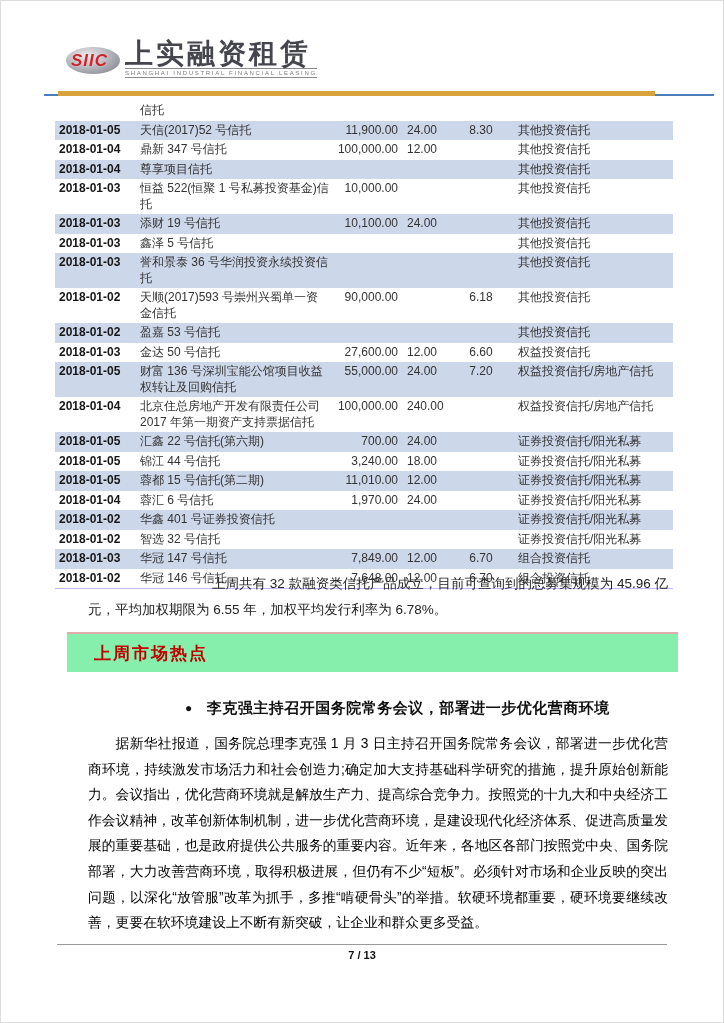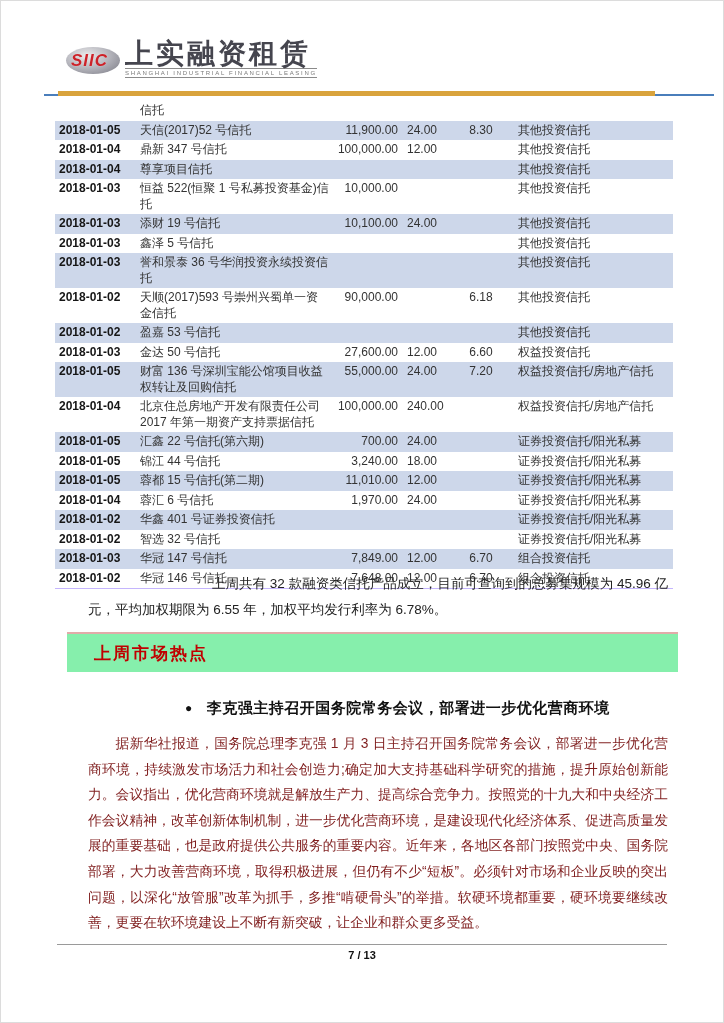--- a/index.html
+++ b/index.html
@@ -65,21 +65,21 @@
   .headline {
     position:absolute; left:185px; top:699px;
     font-size:15px; font-weight:bold; color:#111;
     display:flex; align-items:center; gap:14px; letter-spacing:0.5px;
   }
   .headline .bullet { font-size:12px; line-height:15px; }
 
   
   .body-text {
     position:absolute; left:88px; top:731px; width:580px;
-    font-size:13.8px; line-height:25.6px; color:#7f1d1d;
+    font-size:13.8px; line-height:25.6px; color:#000000;
     text-align:justify; text-indent:2em;
   }
 
   
   .footer-line { position:absolute; left:57px; top:944px; width:610px; height:1px; background:#9a9a9a; }
   .page-number {
     position:absolute; left:0; top:949px; width:724px; text-align:center;
     font-size:11px; font-weight:bold; color:#111;
   }
 </style>

